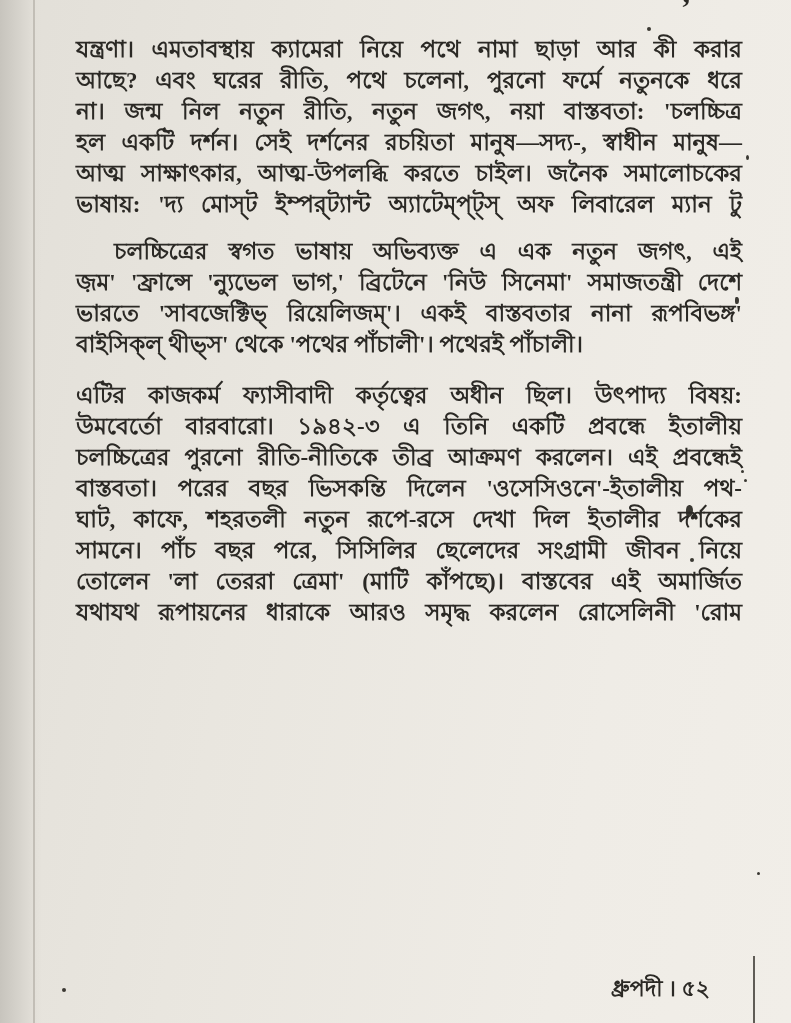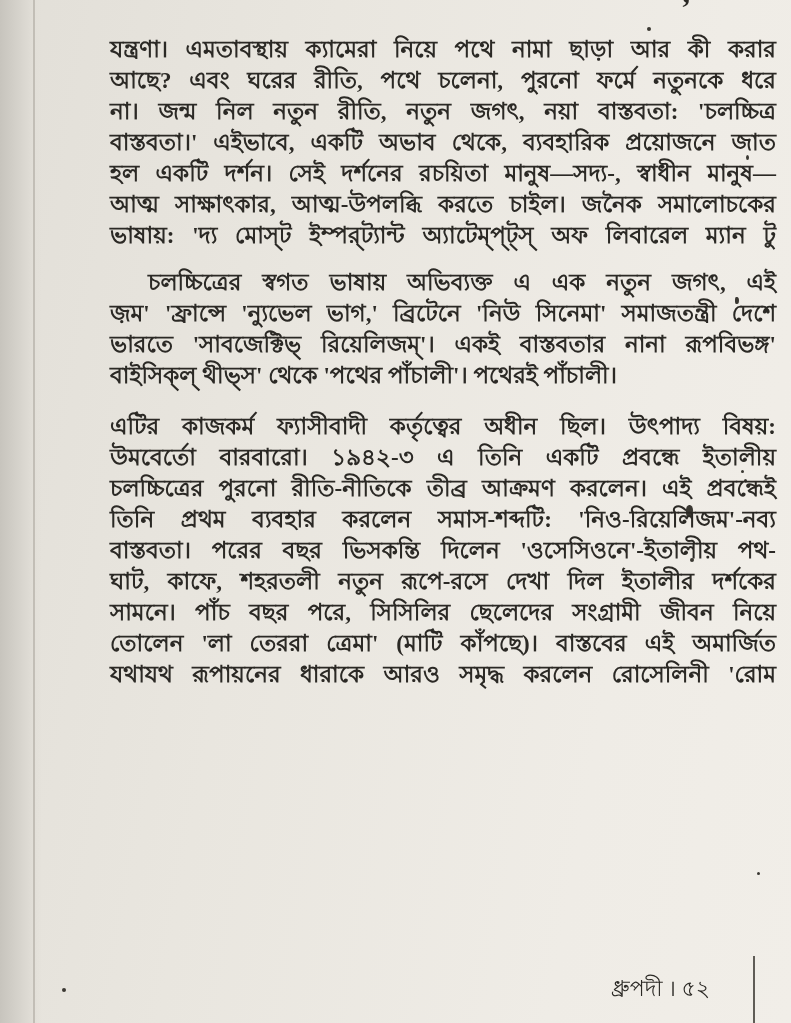--- a/index.html
+++ b/index.html
@@ -25,40 +25,39 @@
   }
   
   .edge-line {
     position: absolute; left: 753px; top: 956px; width: 2px; height: 67px;
     background: #45423c; opacity: .85;
   }
   .textblock {
     position: absolute; left: 76px; top: 34px; width: 666px;
     color: #2b2925;
     font-weight: 600;
-    margin-left: 34px;
     -webkit-font-smoothing: antialiased;
   }
   .para { margin: 0; padding: 0; }
   .para + .para.gap1 { margin-top: 16px; }
   .para + .para.gap2 { margin-top: 20px; }
   .line {
     font-size: 23px;
     line-height: 31px;
     white-space: nowrap;
     text-align: justify;
     text-align-last: justify;
     white-space: normal;
   }
   .line.last { text-align-last: left; }
   .line.indent { text-indent: 38px; }
   .footer {
     position: absolute; right: 81px; top: 974px;
     font-size: 22px; line-height: 30px;
-    color: #2b2925; font-weight: 400;
+    color: #2b2925; font-weight: 700;
   }
   
   .speck { position: absolute; background: #3a3832; border-radius: 50%; }
   .mark-apostrophe {
     position: absolute; left: 681px; top: -10px;
     font-size: 30px; font-weight: 700; color: #2b2925;
   }
   .s1 { left: 647px; top: 27px;  width: 4px; height: 4px; }
   .s2 { left: 735px; top: 297px; width: 4px; height: 7px; border-radius: 40% 60% 60% 40%; }
   .s3 { left: 686px; top: 505px; width: 7px; height: 12px; border-radius: 50% 50% 60% 40%; }
@@ -86,38 +85,36 @@
   <span class="speck s7"></span>
   <span class="speck s8"></span>
   <span class="speck s9"></span>
 
   <div class="textblock">
 
     <div class="para">
       <div class="line">যন্ত্রণা। এমতাবস্থায় ক্যামেরা নিয়ে পথে নামা ছাড়া আর কী করার</div>
       <div class="line">আছে? এবং ঘরের রীতি, পথে চলেনা, পুরনো ফর্মে নতুনকে ধরে</div>
       <div class="line">না। জন্ম নিল নতুন রীতি, নতুন জগৎ, নয়া বাস্তবতা: 'চলচ্চিত্র</div>
-      <div class="line">বাস্তবতা।' এইভাবে, একটি অভাব থেকে, ব্যবহারিক প্রয়োজনে জাত</div>
       <div class="line">হল একটি দর্শন। সেই দর্শনের রচয়িতা মানুষ—সদ্য-, স্বাধীন মানুষ—</div>
       <div class="line">আত্ম সাক্ষাৎকার, আত্ম-উপলব্ধি করতে চাইল। জনৈক সমালোচকের</div>
       <div class="line">ভাষায়: 'দ্য মোস্‌ট ইম্পর্‌ট্যান্ট অ্যাটেম্প্‌ট্‌স্‌ অফ লিবারেল ম্যান টু</div>
     </div>
 
     <div class="para gap1">
       <div class="line indent">চলচ্চিত্রের স্বগত ভাষায় অভিব্যক্ত এ এক নতুন জগৎ, এই</div>
       <div class="line">জ়ম' 'ফ্রান্সে 'ন্যুভেল ভাগ,' ব্রিটেনে 'নিউ সিনেমা' সমাজতন্ত্রী দেশে</div>
       <div class="line">ভারতে 'সাবজেক্টিভ্‌ রিয়েলিজম্‌'। একই বাস্তবতার নানা রূপবিভঙ্গ'</div>
       <div class="line last">বাইসিক্‌ল্‌ থীভ্‌স' থেকে 'পথের পাঁচালী'। পথেরই পাঁচালী।</div>
     </div>
 
     <div class="para gap2">
       <div class="line">এটির কাজকর্ম ফ্যাসীবাদী কর্তৃত্বের অধীন ছিল। উৎপাদ্য বিষয়:</div>
       <div class="line">উমবের্তো বারবারো। ১৯৪২-৩ এ তিনি একটি প্রবন্ধে ইতালীয়</div>
       <div class="line">চলচ্চিত্রের পুরনো রীতি-নীতিকে তীব্র আক্রমণ করলেন। এই প্রবন্ধেই</div>
-      <div class="line">তিনি প্রথম ব্যবহার করলেন সমাস-শব্দটি: 'নিও-রিয়েলিজম'-নব্য</div>
       <div class="line">বাস্তবতা। পরের বছর ভিসকন্তি দিলেন 'ওসেসিওনে'-ইতালীয় পথ-</div>
       <div class="line">ঘাট, কাফে, শহরতলী নতুন রূপে-রসে দেখা দিল ইতালীর দর্শকের</div>
       <div class="line">সামনে। পাঁচ বছর পরে, সিসিলির ছেলেদের সংগ্রামী জীবন নিয়ে</div>
       <div class="line">তোলেন 'লা তেররা ত্রেমা' (মাটি কাঁপছে)। বাস্তবের এই অমার্জিত</div>
       <div class="line">যথাযথ রূপায়নের ধারাকে আরও সমৃদ্ধ করলেন রোসেলিনী 'রোম</div>
     </div>
 
   </div>
 
   <div class="footer">

